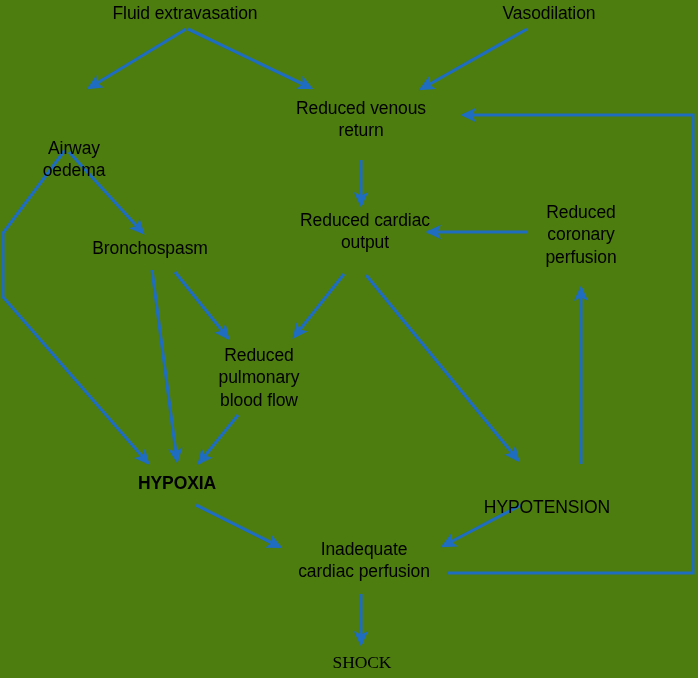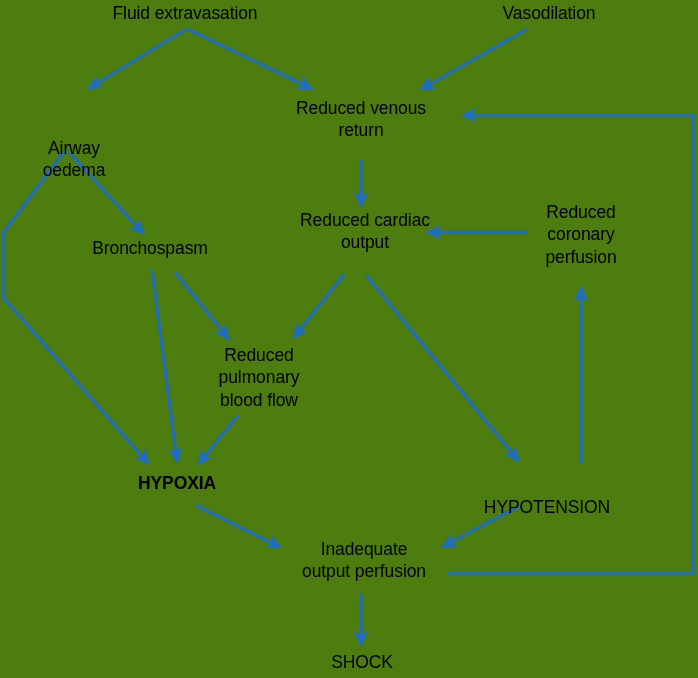--- a/index.html
+++ b/index.html
@@ -109,17 +109,17 @@
 
   <div class="node" style="left:259px; top:378px;">Reduced
 pulmonary
 blood flow</div>
 
   <div class="node" style="left:177px; top:483px;font-weight:bold;">HYPOXIA</div>
 
   <div class="node" style="left:547px; top:483px;margin-top:24px;">HYPOTENSION</div>
 
   <div class="node" style="left:364px; top:560px;">Inadequate
-output perfusion</div>
+cardiac perfusion</div>
 
-  <div class="node" style="left:362px; top:662px;">SHOCK</div>
+  <div class="node" style="left:362px; top:662px;font-family:Liberation Serif, serif;">SHOCK</div>
 
 </div>
 
 </body></html>

